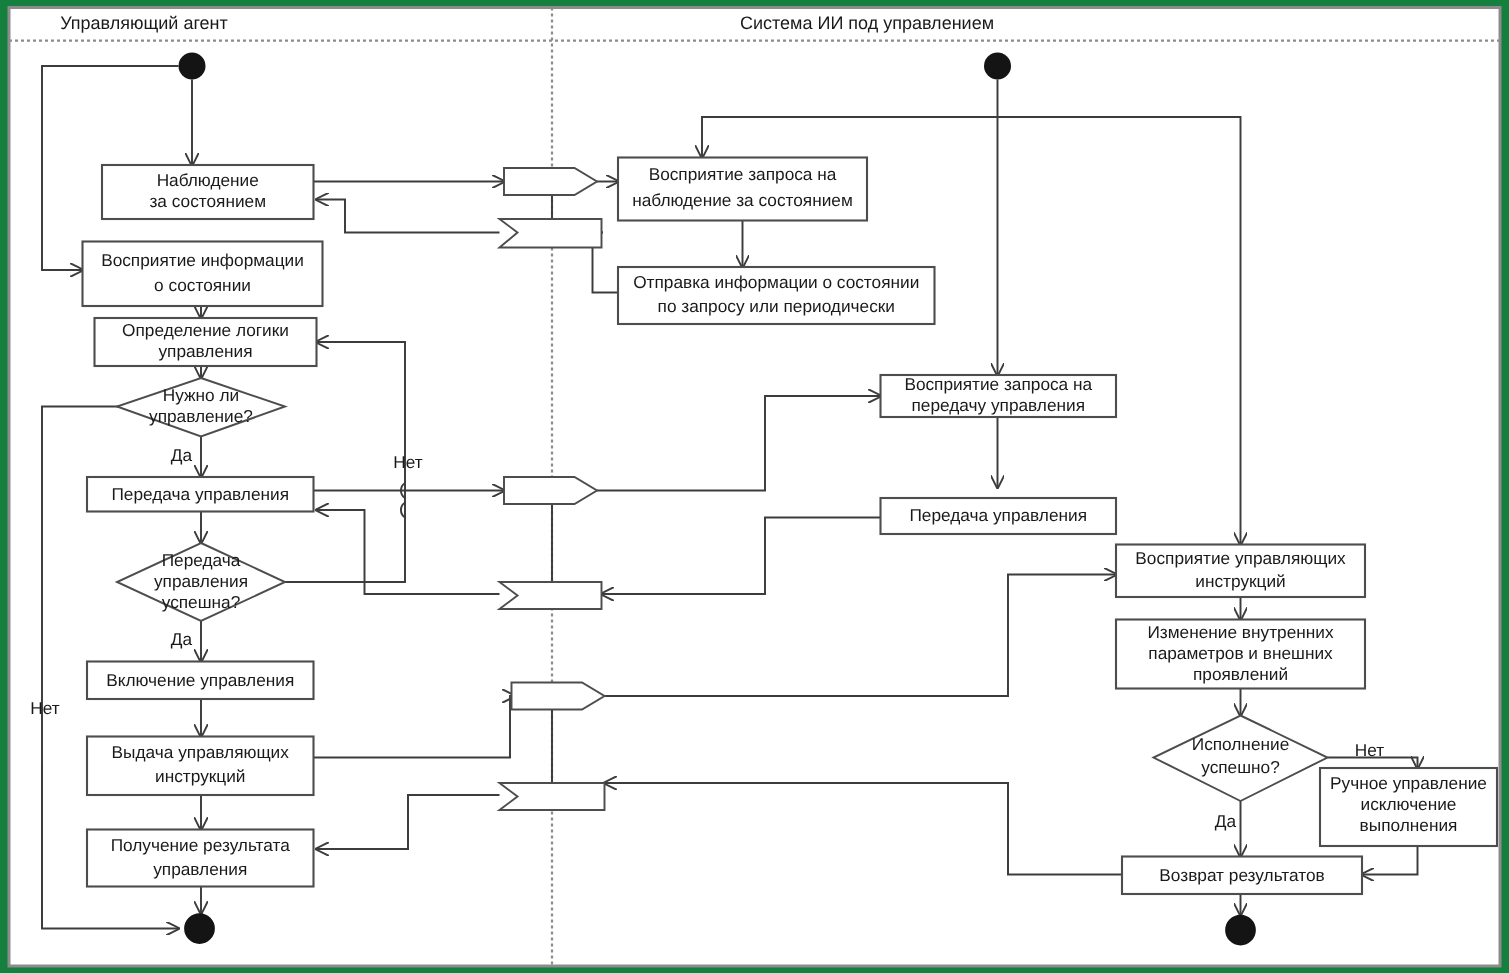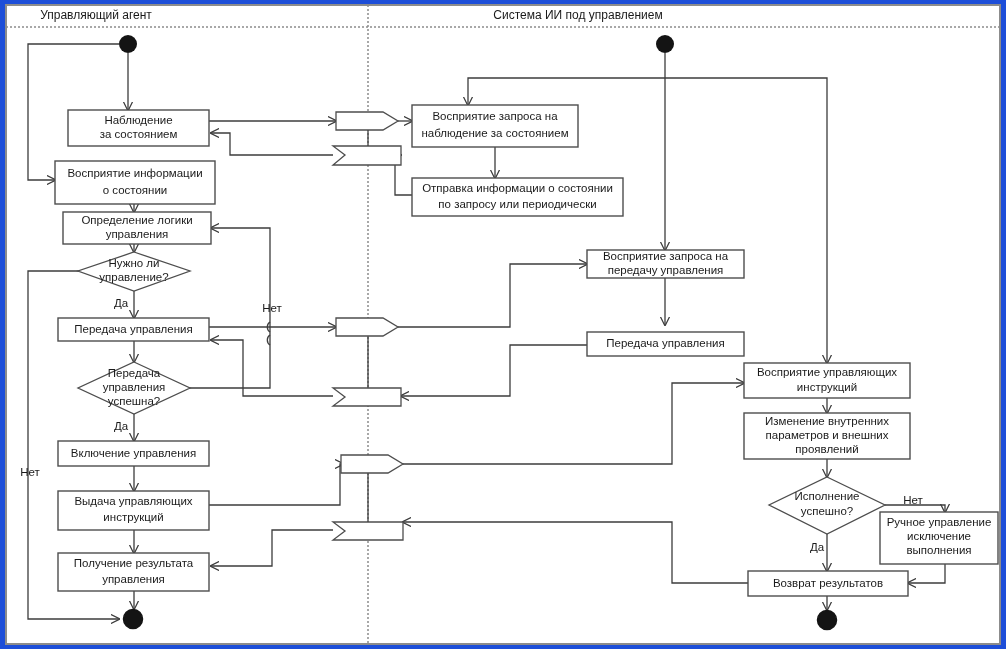--- a/index.html
+++ b/index.html
@@ -1,17 +1,17 @@
 <!DOCTYPE html>
 <html><head>
 <meta charset="utf-8">
 <style>
   html,body{margin:0;padding:0;background:#ffffff;}
   body{font-family:"Liberation Sans","DejaVu Sans",sans-serif;}
-  #canvas{position:relative;width:1006px;height:649px;background:#1d4ed8;overflow:hidden;}
+  #canvas{position:relative;width:1006px;height:649px;background:#15803d;overflow:hidden;}
   svg{display:block;}
   .nodeText{font-family:"Liberation Sans","DejaVu Sans",sans-serif;font-size:11.5px;fill:#1a1a1a;text-anchor:middle;dominant-baseline:middle;}
   .laneText{font-family:"Liberation Sans","DejaVu Sans",sans-serif;font-size:12px;fill:#1a1a1a;text-anchor:middle;dominant-baseline:middle;}
   .guardText{font-family:"Liberation Sans","DejaVu Sans",sans-serif;font-size:11.5px;fill:#1a1a1a;text-anchor:middle;dominant-baseline:middle;}
   .decText{font-family:"Liberation Sans","DejaVu Sans",sans-serif;font-size:11.5px;fill:#1a1a1a;text-anchor:middle;dominant-baseline:middle;}
 </style>
 </head>
 <body>
 
 <div id="canvas">

